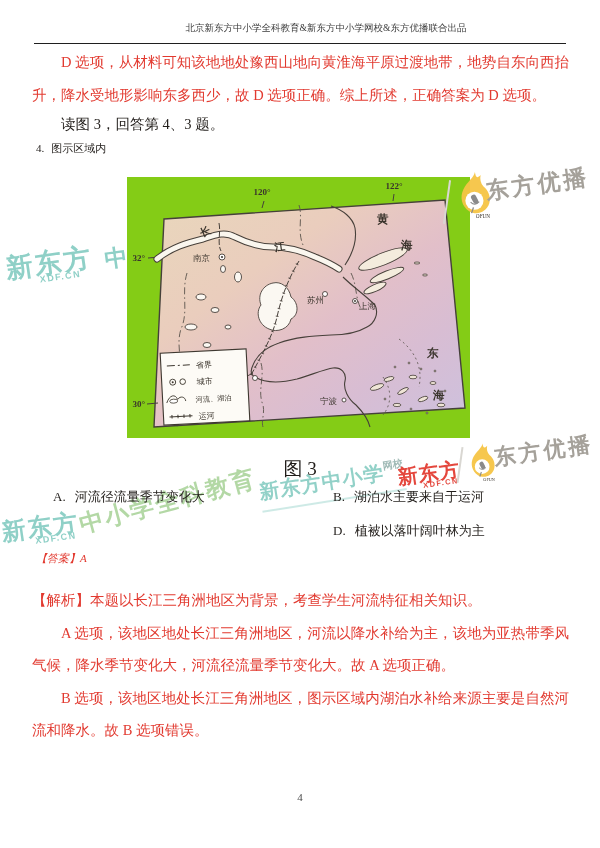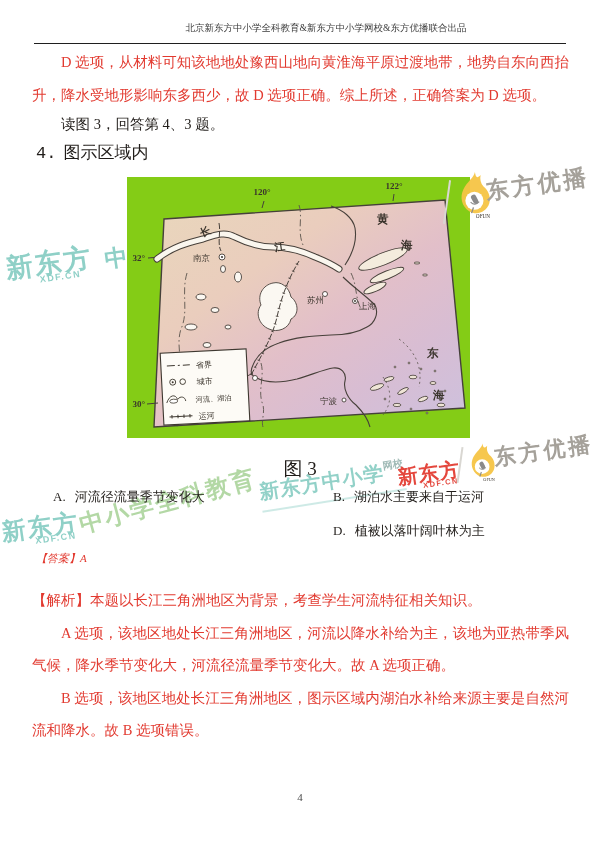--- a/index.html
+++ b/index.html
@@ -8,21 +8,21 @@
   .abs{position:absolute;}
   
   .hdr{top:22px;left:0;width:600px;text-align:center;font-size:9.5px;color:#3b3b3b;z-index:3;padding-left:26px;}
   .rule{top:43px;left:34px;width:532px;height:0;border-top:1.6px solid #1f1f1f;z-index:3;}
   
   .para{left:32px;width:537px;line-height:32.5px;font-size:14.5px;text-align:justify;z-index:3;}
   .red{color:#e23a30;}
   .indent{text-indent:2em;}
   .prev{top:46px;}
   .read{top:108px;}
-  .question{top:141px;left:36px;font-size:17px;z-index:3;font-family:Liberation Mono, monospace;}
+  .question{top:141px;left:36px;font-size:11px;z-index:3;}
   .question .qnum{margin-right:7px;}
   
   .scan{left:127px;top:177px;width:343px;height:261px;background:#84cc16;z-index:1;}
   svg text{font-family:"Liberation Serif","DejaVu Serif",serif;fill:#3a342c;}
   .caption{top:456px;left:0;width:600px;text-align:center;font-size:19px;z-index:3;}
   
   .optrow{left:0;width:600px;font-size:13px;z-index:3;height:22px;}
   .row1{top:488px;}
   .row2{top:522px;}
   .opt{position:absolute;white-space:nowrap;}

